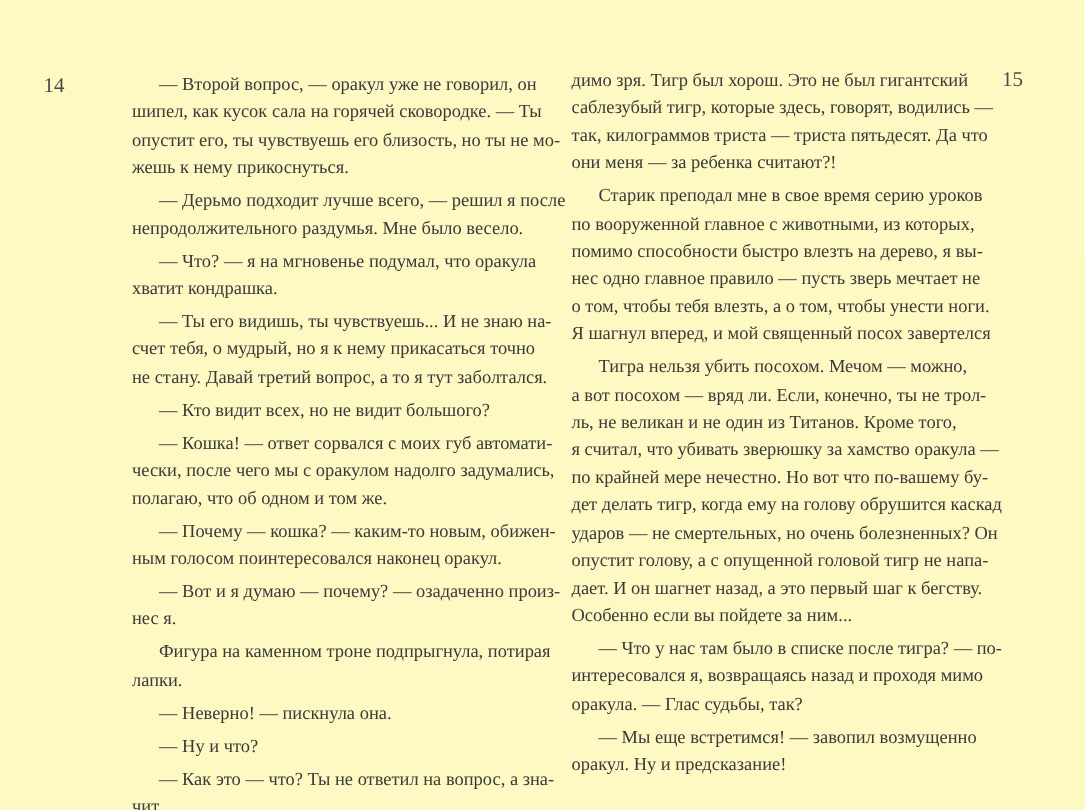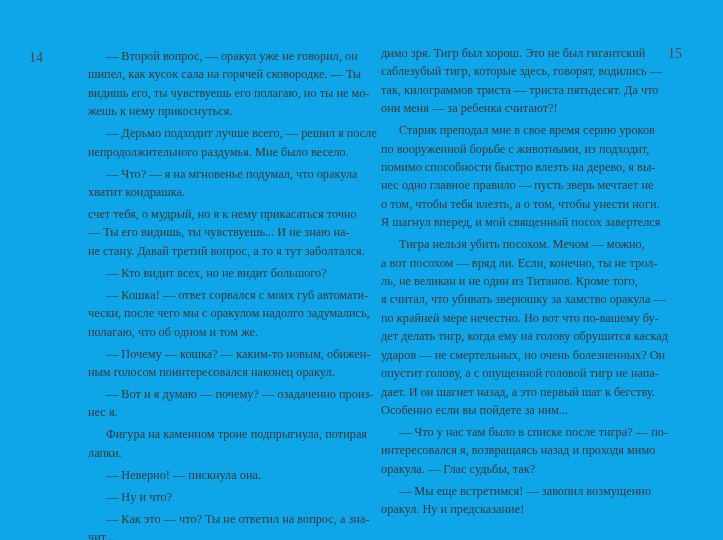--- a/index.html
+++ b/index.html
@@ -12,21 +12,21 @@
       height: 540px;
       position: relative;
       overflow: hidden;
       font-family: "Liberation Serif", "DejaVu Serif", serif;
       color: #3a3a3a;
     }
     .spread {
       position: absolute;
       left: 0; top: 0;
       width: 723px; height: 540px;
-      background: #0ea5e9;
+      background: #fef9c3;
     }
     .page-number {
       position: absolute;
       font-size: 14px;
       color: #4a4a4a;
       line-height: 1;
     }
     .pn-left { left: 29px; top: 51px; }
     .pn-right { left: 668px; top: 47px; }
     .column {
@@ -61,34 +61,34 @@
 <body>
 
 <div class="spread">
   <div class="page-number pn-left">14</div>
   <div class="page-number pn-right">15</div>
 
   <div class="column col-left" id="col-left">
       <div class="para">
         <span class="line indent">— Второй вопрос, — оракул уже не говорил, он</span>
         <span class="line">шипел, как кусок сала на горячей сковородке. — Ты</span>
-        <span class="line">видишь его, ты чувствуешь его полагаю, но ты не мо-</span>
+        <span class="line">опустит его, ты чувствуешь его близость, но ты не мо-</span>
         <span class="line last">жешь к нему прикоснуться.</span>
       </div>
       <div class="para">
         <span class="line indent">— Дерьмо подходит лучше всего, — решил я после</span>
         <span class="line last">непродолжительного раздумья. Мне было весело.</span>
       </div>
       <div class="para">
         <span class="line indent">— Что? — я на мгновенье подумал, что оракула</span>
         <span class="line last">хватит кондрашка.</span>
       </div>
       <div class="para">
+        <span class="line indent">— Ты его видишь, ты чувствуешь... И не знаю на-</span>
         <span class="line">счет тебя, о мудрый, но я к нему прикасаться точно</span>
-        <span class="line indent">— Ты его видишь, ты чувствуешь... И не знаю на-</span>
         <span class="line last">не стану. Давай третий вопрос, а то я тут заболтался.</span>
       </div>
       <div class="para">
         <span class="line indent last">— Кто видит всех, но не видит большого?</span>
       </div>
       <div class="para">
         <span class="line indent">— Кошка! — ответ сорвался с моих губ автомати-</span>
         <span class="line">чески, после чего мы с оракулом надолго задумались,</span>
         <span class="line last">полагаю, что об одном и том же.</span>
       </div>
@@ -117,21 +117,21 @@
     </div>
   <div class="column col-right" id="col-right">
       <div class="para">
         <span class="line">димо зря. Тигр был хорош. Это не был гигантский</span>
         <span class="line">саблезубый тигр, которые здесь, говорят, водились —</span>
         <span class="line">так, килограммов триста — триста пятьдесят. Да что</span>
         <span class="line last">они меня — за ребенка считают?!</span>
       </div>
       <div class="para">
         <span class="line indent">Старик преподал мне в свое время серию уроков</span>
-        <span class="line">по вооруженной борьбе с животными, из подходит,</span>
+        <span class="line">по вооруженной главное с животными, из которых,</span>
         <span class="line">помимо способности быстро влезть на дерево, я вы-</span>
         <span class="line">нес одно главное правило — пусть зверь мечтает не</span>
         <span class="line">о том, чтобы тебя влезть, а о том, чтобы унести ноги.</span>
         <span class="line">Я шагнул вперед, и мой священный посох завертелся</span>
       </div>
       <div class="para">
         <span class="line indent">Тигра нельзя убить посохом. Мечом — можно,</span>
         <span class="line">а вот посохом — вряд ли. Если, конечно, ты не трол-</span>
         <span class="line">ль, не великан и не один из Титанов. Кроме того,</span>
         <span class="line">я считал, что убивать зверюшку за хамство оракула —</span>

